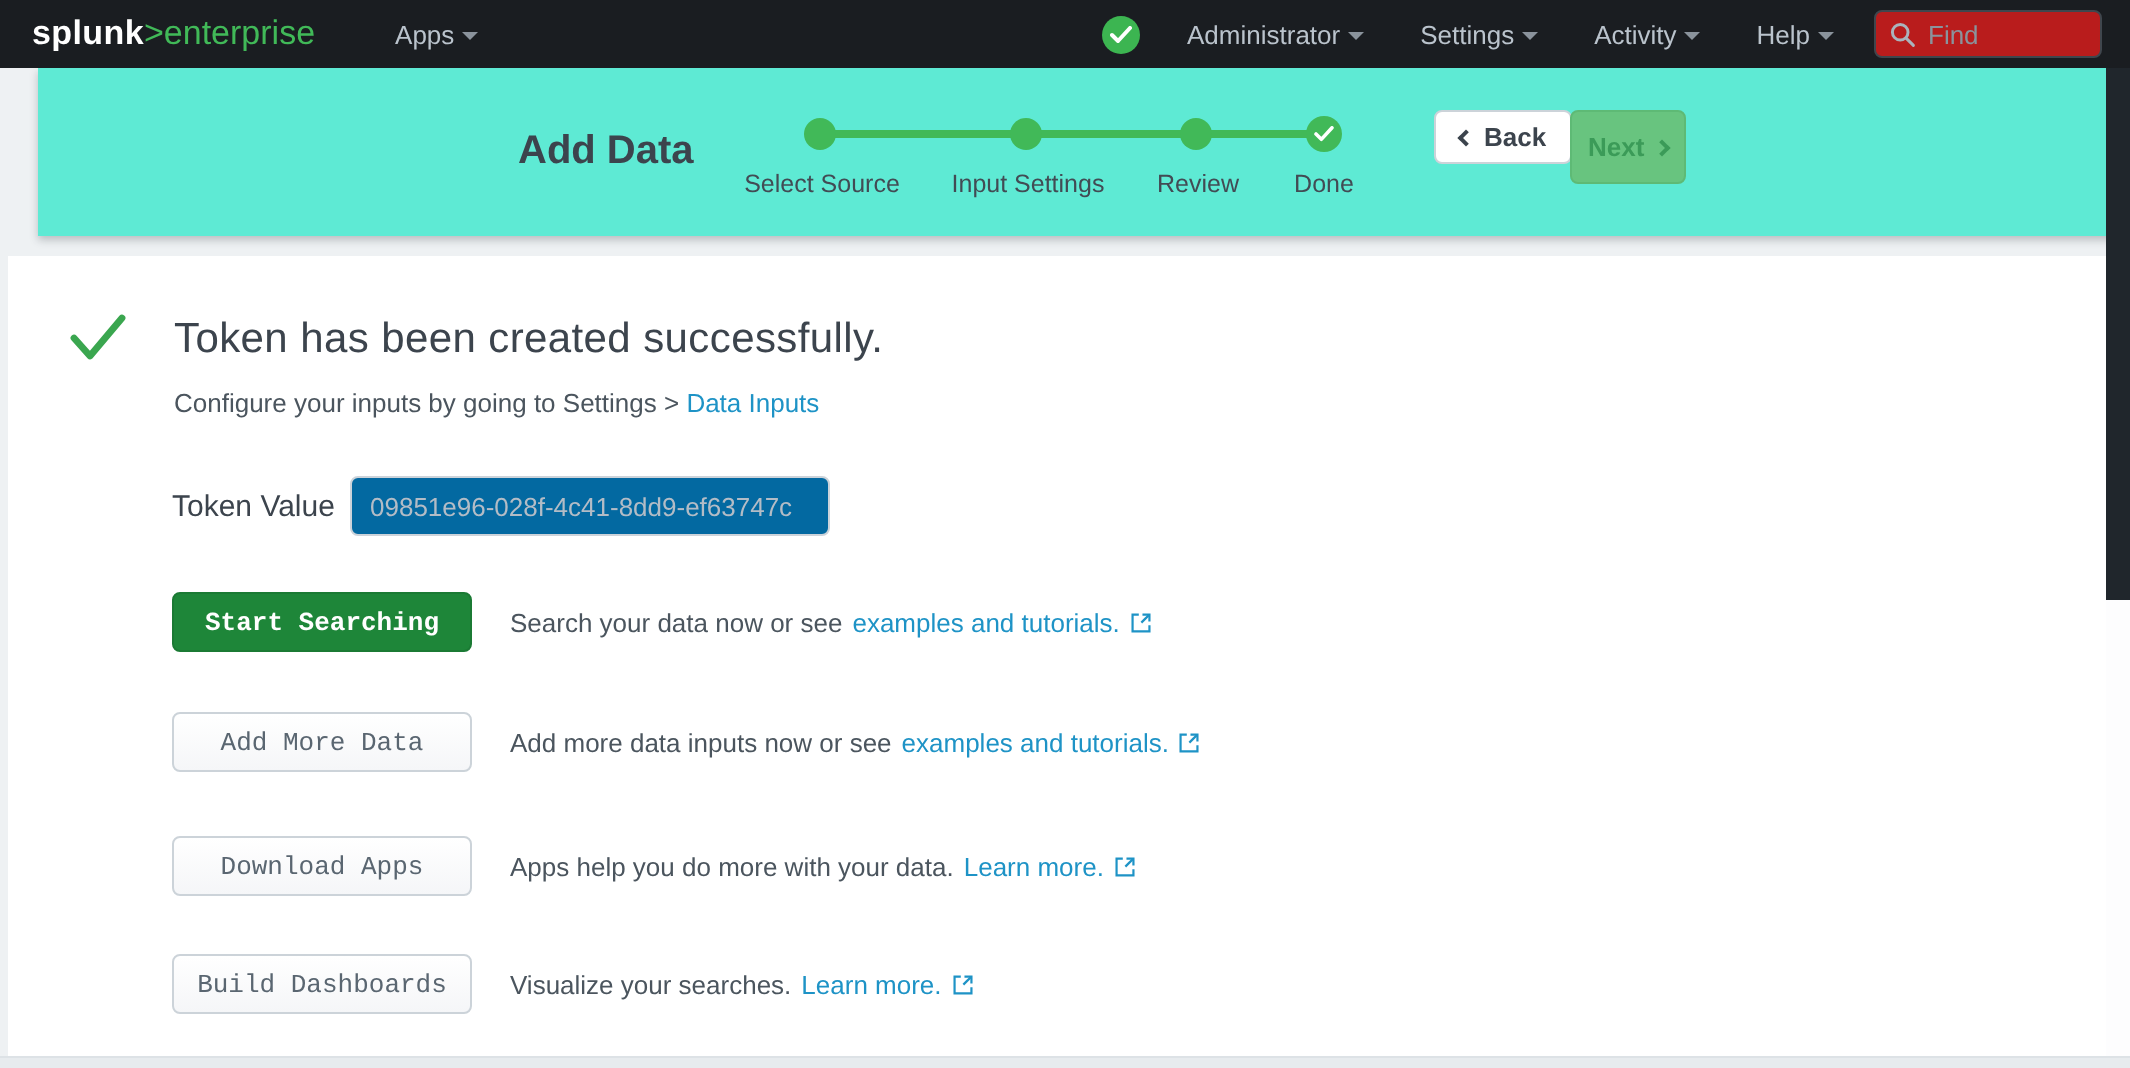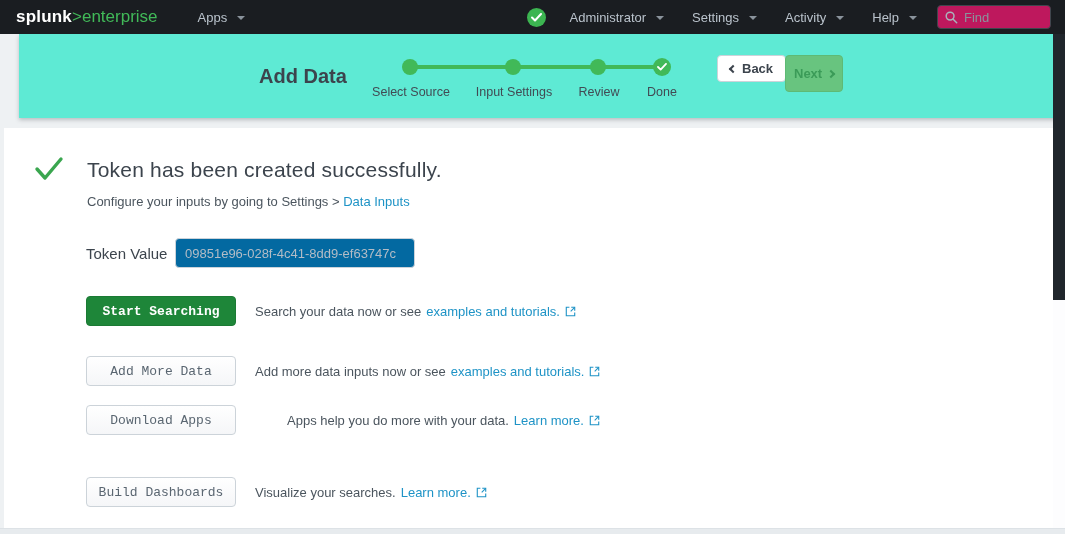--- a/index.html
+++ b/index.html
@@ -12,36 +12,36 @@
   
   .nav {
     position:absolute; top:0; left:0; width:1065px; height:34px;
     background:#1a1d21; display:flex; align-items:center; z-index:5;
   }
   .logo { margin-left:16px; font-size:17px; white-space:nowrap; cursor:pointer; }
   .logo-brand { color:#ffffff; font-weight:bold; letter-spacing:.2px; }
   .logo-suffix { color:#41b958; font-weight:normal; }
   .nav-item {
     color:#bac3cc; font-size:13px; height:34px; padding:0 14px;
-    display:flex; align-items:center; gap:10px; cursor:pointer; white-space:nowrap;
+    display:flex; align-items:center; gap:4px; cursor:pointer; white-space:nowrap;
   }
   .nav-item.apps { margin-left:26px; }
   .caret {
     width:0; height:0; border-left:4px solid transparent; border-right:4px solid transparent;
     border-top:4px solid #8a939c; margin-top:2px;
   }
   .nav-spacer { flex:1; }
   .nav-badge {
     width:19px; height:19px; border-radius:50%; background:#3cb551;
     display:flex; align-items:center; justify-content:center; cursor:pointer;
     margin-right:10px; flex:none;
   }
   .find {
     display:flex; align-items:center; gap:6px; width:114px; height:24px;
-    border:1px solid #40464d; border-radius:4px; background:#be185d;
+    border:1px solid #40464d; border-radius:4px; background:#b91c1c;
     margin:0 14px 0 6px; padding:0 7px; flex:none;
   }
   .find input {
     background:transparent; border:none; outline:none; width:72px;
     color:#c3cbd4; font-size:13px; padding:0;
   }
   .find input::placeholder { color:#8a939c; }
 
   
   .band {
@@ -86,21 +86,21 @@
   .sub { position:absolute; left:83px; top:66px; margin:0; font-size:13px; color:#4b555e; }
   a.link { color:#1e93c6; text-decoration:none; cursor:pointer; }
   .token-label { position:absolute; left:82px; top:117px; font-size:15px; color:#3c444d; }
   .token-input {
     position:absolute; left:171px; top:110px; width:240px; height:30px;
     border:1px solid #ccd3da; border-radius:4px; background:#0369a1;
     color:#b3bcc6; font-size:13px; padding:0 9px; font-family:inherit;
     white-space:nowrap; overflow:hidden; outline:none;
   }
   .row { position:absolute; left:82px; height:30px; display:flex; align-items:center; }
-  .row.r0 { top:168px; } .row.r1 { top:228px; } .row.r2 { top:277px;gap:32px; } .row.r3 { top:349px; }
+  .row.r0 { top:168px; } .row.r1 { top:228px; } .row.r2 { top:290px; } .row.r3 { top:349px; }
   .action-btn {
     width:150px; height:30px; border-radius:4px; font-size:13px; font-family:Liberation Mono, monospace;
     cursor:pointer; flex:none;
   }
   .action-btn.primary { background:#1e8639; border:1px solid #1b7a34; color:#ffffff; font-weight:600; }
   .action-btn.secondary {
     background:linear-gradient(#ffffff,#f5f6f8); border:1px solid #ccd3d9; color:#5a6671;
   }
   .desc { margin-left:19px; font-size:13px; color:#4b555e; display:flex; align-items:center; gap:5px; white-space:nowrap; }
   .ext { flex:none; margin-top:1px; }

